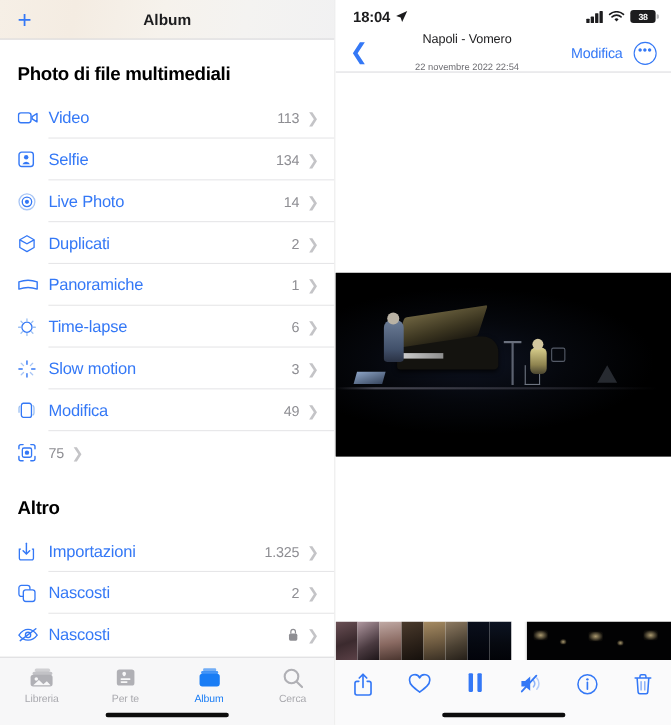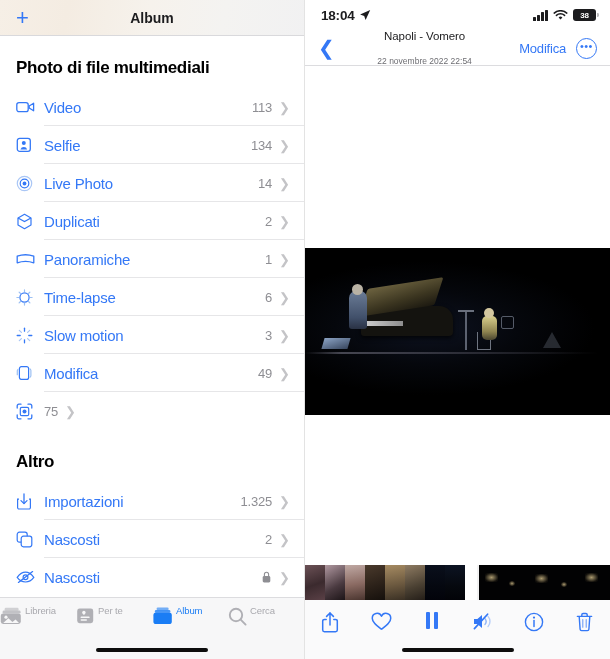--- a/index.html
+++ b/index.html
@@ -85,21 +85,21 @@
   .row-count { font-size:13px; color:#8e8e93; margin-right:7px; letter-spacing:-0.2px; }
   .chev { color:#c4c4c7; font-size:13px; line-height:1; }
   .lock-sm { color:#8e8e93; margin-right:8px; display:flex; align-items:center; }
 
   
   .tabbar {
     position:absolute; left:0; bottom:0; width:100%; height:62px;
     background:#f7f7f8; display:flex; align-items:flex-start; z-index:6;
     border-top:1px solid #dcdcdf; padding-top:7px;
   }
-  .tab { flex:1; display:flex; flex-direction:row; align-items:flex-start; gap:3px; cursor:default; }
+  .tab { flex:1; display:flex; flex-direction:column; align-items:center; gap:3px; cursor:default; }
   .tab .ticon { height:22px; display:flex; align-items:center; color:#b0b0b5; }
   .tab .tlabel { font-size:9.5px; color:#a9a9ae; letter-spacing:-0.1px; }
   .tab.active .ticon { color:#1a7df5; }
   .tab.active .tlabel { color:#1a7df5; }
   .homebar {
     position:absolute; bottom:7px; left:50%; transform:translateX(-50%);
     width:112px; height:4.5px; background:#0d0d0d; border-radius:3px; z-index:8;
   }
 
   

